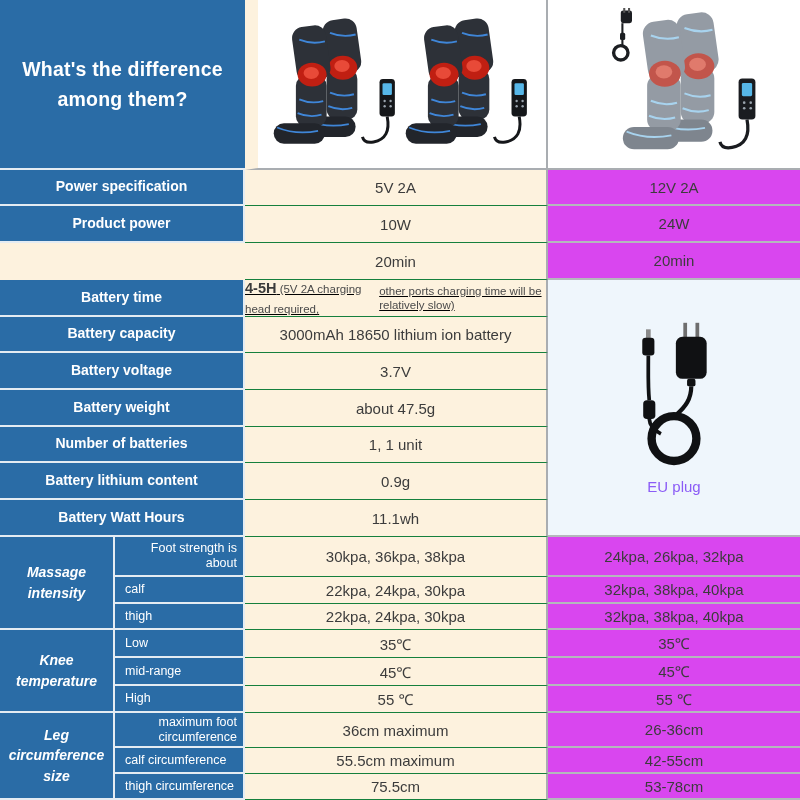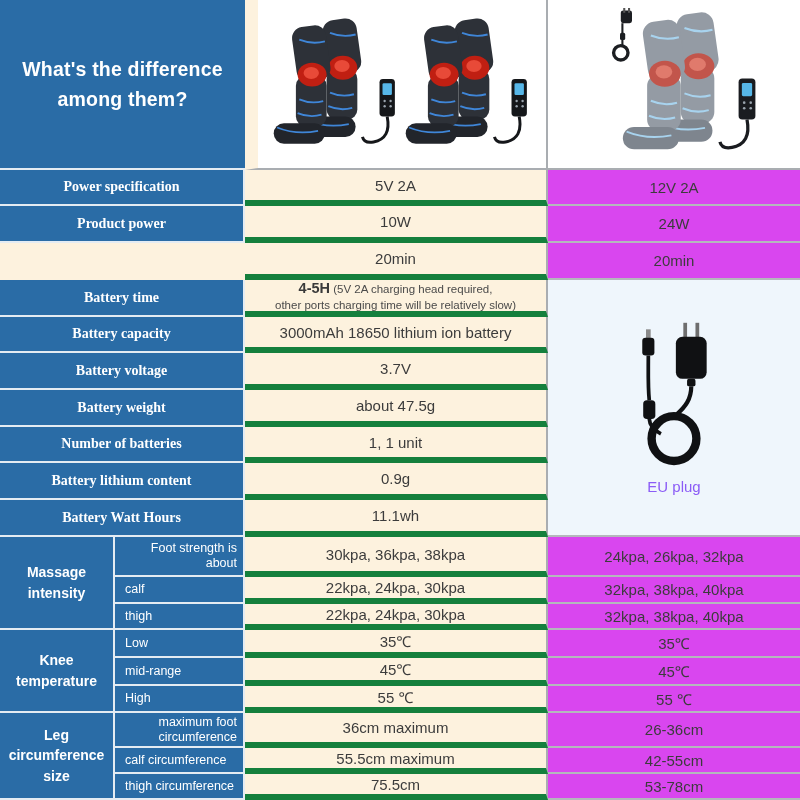--- a/index.html
+++ b/index.html
@@ -8,36 +8,36 @@
 
   .tbl {
     display:grid; width:660px; height:800px;
     grid-template-columns:115px 130px 303px 252px;
     grid-template-rows:170px 36px 37px 37px 37px 36px 37px 37px 36px 37px 37px 40px 27px 26px 28px 28px 27px 35px 26px 26px;
   }
   .cell { display:flex; align-items:center; justify-content:center; }
 
   
   .c-blue  { background:#2a6ca6; border-right:2px solid #e4ecf3; border-bottom:2px solid #e4ecf3; }
-  .c-cream { background:#fdf2de; border-right:2px solid #a9adb1; border-bottom:6px solid #15803d; }
+  .c-cream { background:#fdf2de; border-right:2px solid #a9adb1; border-bottom:1px solid #15803d; }
   .c-light { background:#d946ef; border-bottom:2px solid #b4b8bc; }
 
   
   .title-box { background:#2a6ca6; border-bottom:2px solid #e4ecf3; flex-direction:column; }
   .title-box .t { color:#ffffff; font-size:19.5px; font-weight:bold; line-height:1.55; text-align:center; letter-spacing:.2px; }
   .prod-a { background:#ffffff; border-left:13px solid #fdf2de; border-right:2px solid #a9adb1; border-bottom:2px solid #a9adb1; }
   .prod-b { background:#ffffff; border-bottom:2px solid #a9adb1; position:relative; }
   .mini-adapter { position:absolute; top:8px; left:56px; }
 
   
-  .lbl { color:#ffffff; font-weight:bold; font-size:14px; text-align:center; padding:12px 6px; line-height:1.25;font-family:Liberation Serif, serif; }
+  .lbl { color:#ffffff; font-weight:bold; font-size:14px; text-align:center; padding:12px 6px; line-height:1.25; }
   .sub { color:#ffffff; font-size:12.5px; justify-content:flex-start; text-align:right; padding:2px 6px 2px 10px; line-height:1.2; }
-  .glabel { color:#ffffff; font-weight:bold; font-size:14px; text-align:center; line-height:1.45; padding:15px 4px; }
+  .glabel { color:#ffffff; font-weight:bold; font-size:14px; text-align:center; line-height:1.45; padding:15px 4px;font-style:italic; }
   .val { color:#3c3c3c; font-size:15px; text-align:center; padding:0 6px; }
-  .chg { flex-direction:column; line-height:1.25; }
+  .chg { flex-direction:row; line-height:1.25;text-decoration:underline; }
   .chg-bold { font-weight:bold; font-size:14.5px; color:#3a3a3a; }
   .chg-note { font-size:11.5px; color:#4a4a4a; }
 
   
   .eu-cell { flex-direction:column; background:#eff6fc; border-bottom:2px solid #b4b8bc; }
   .eu-label { color:#8b5cf6; font-size:15px; margin-top:4px; }
 
   svg { display:block; }
 </style>
 </head>

